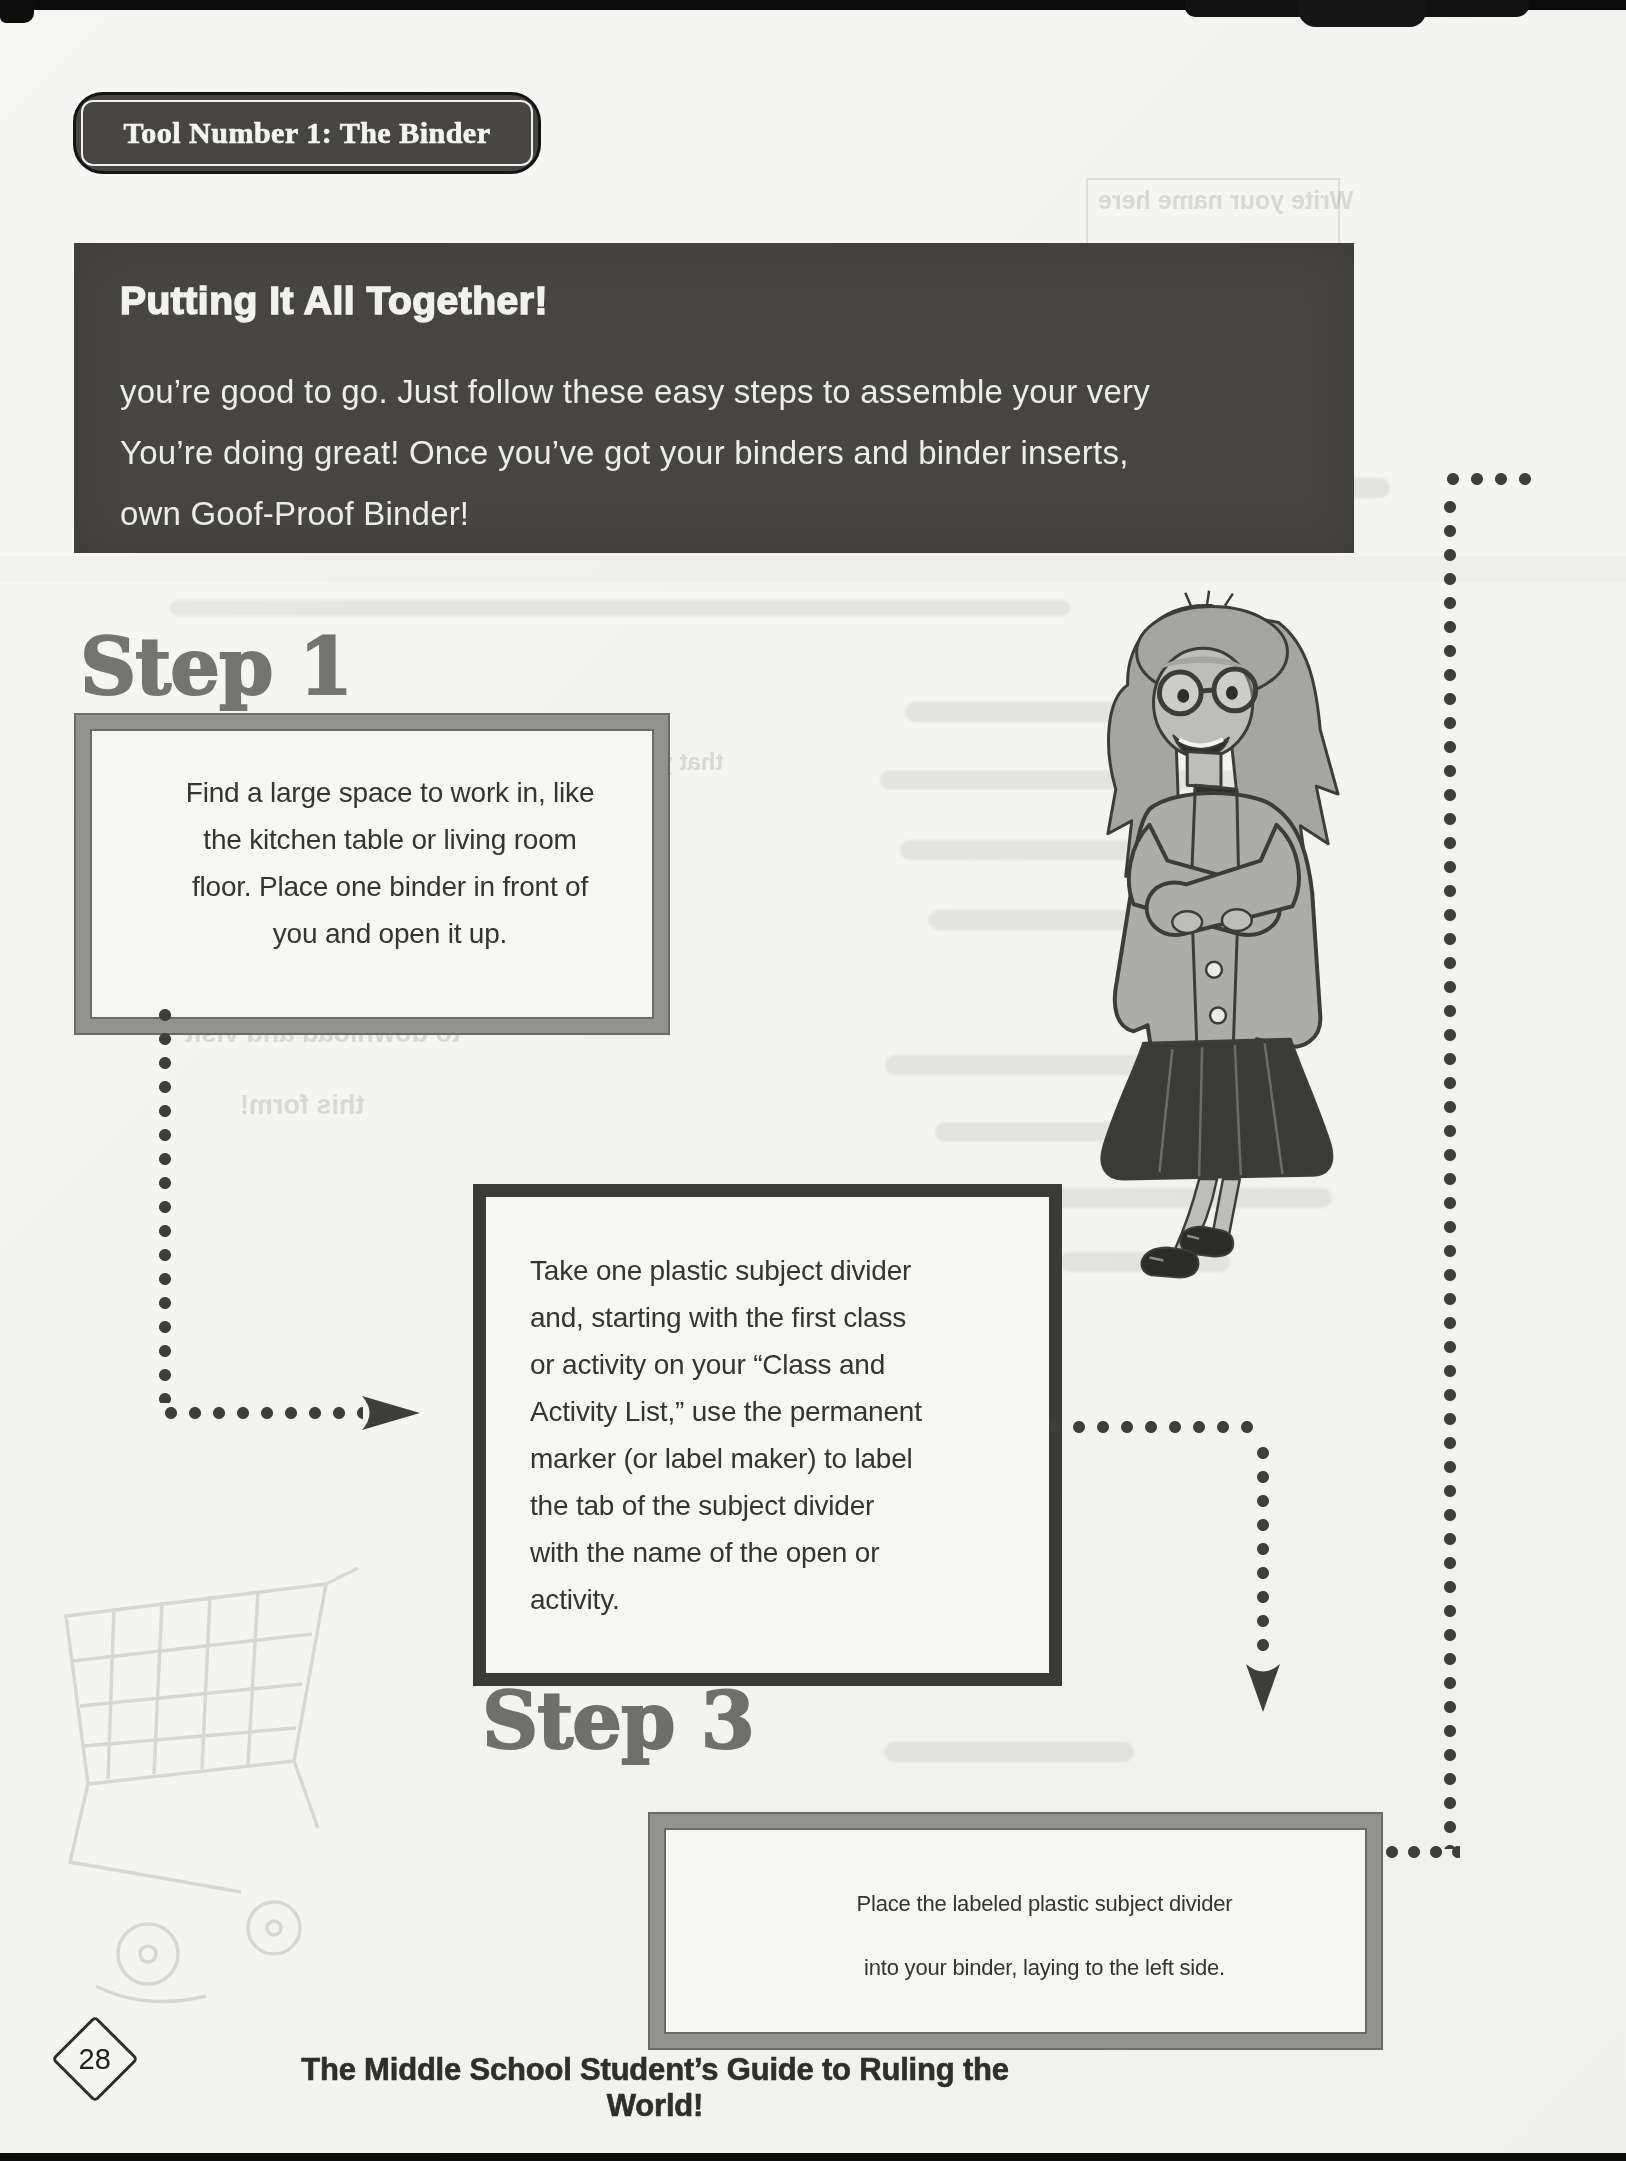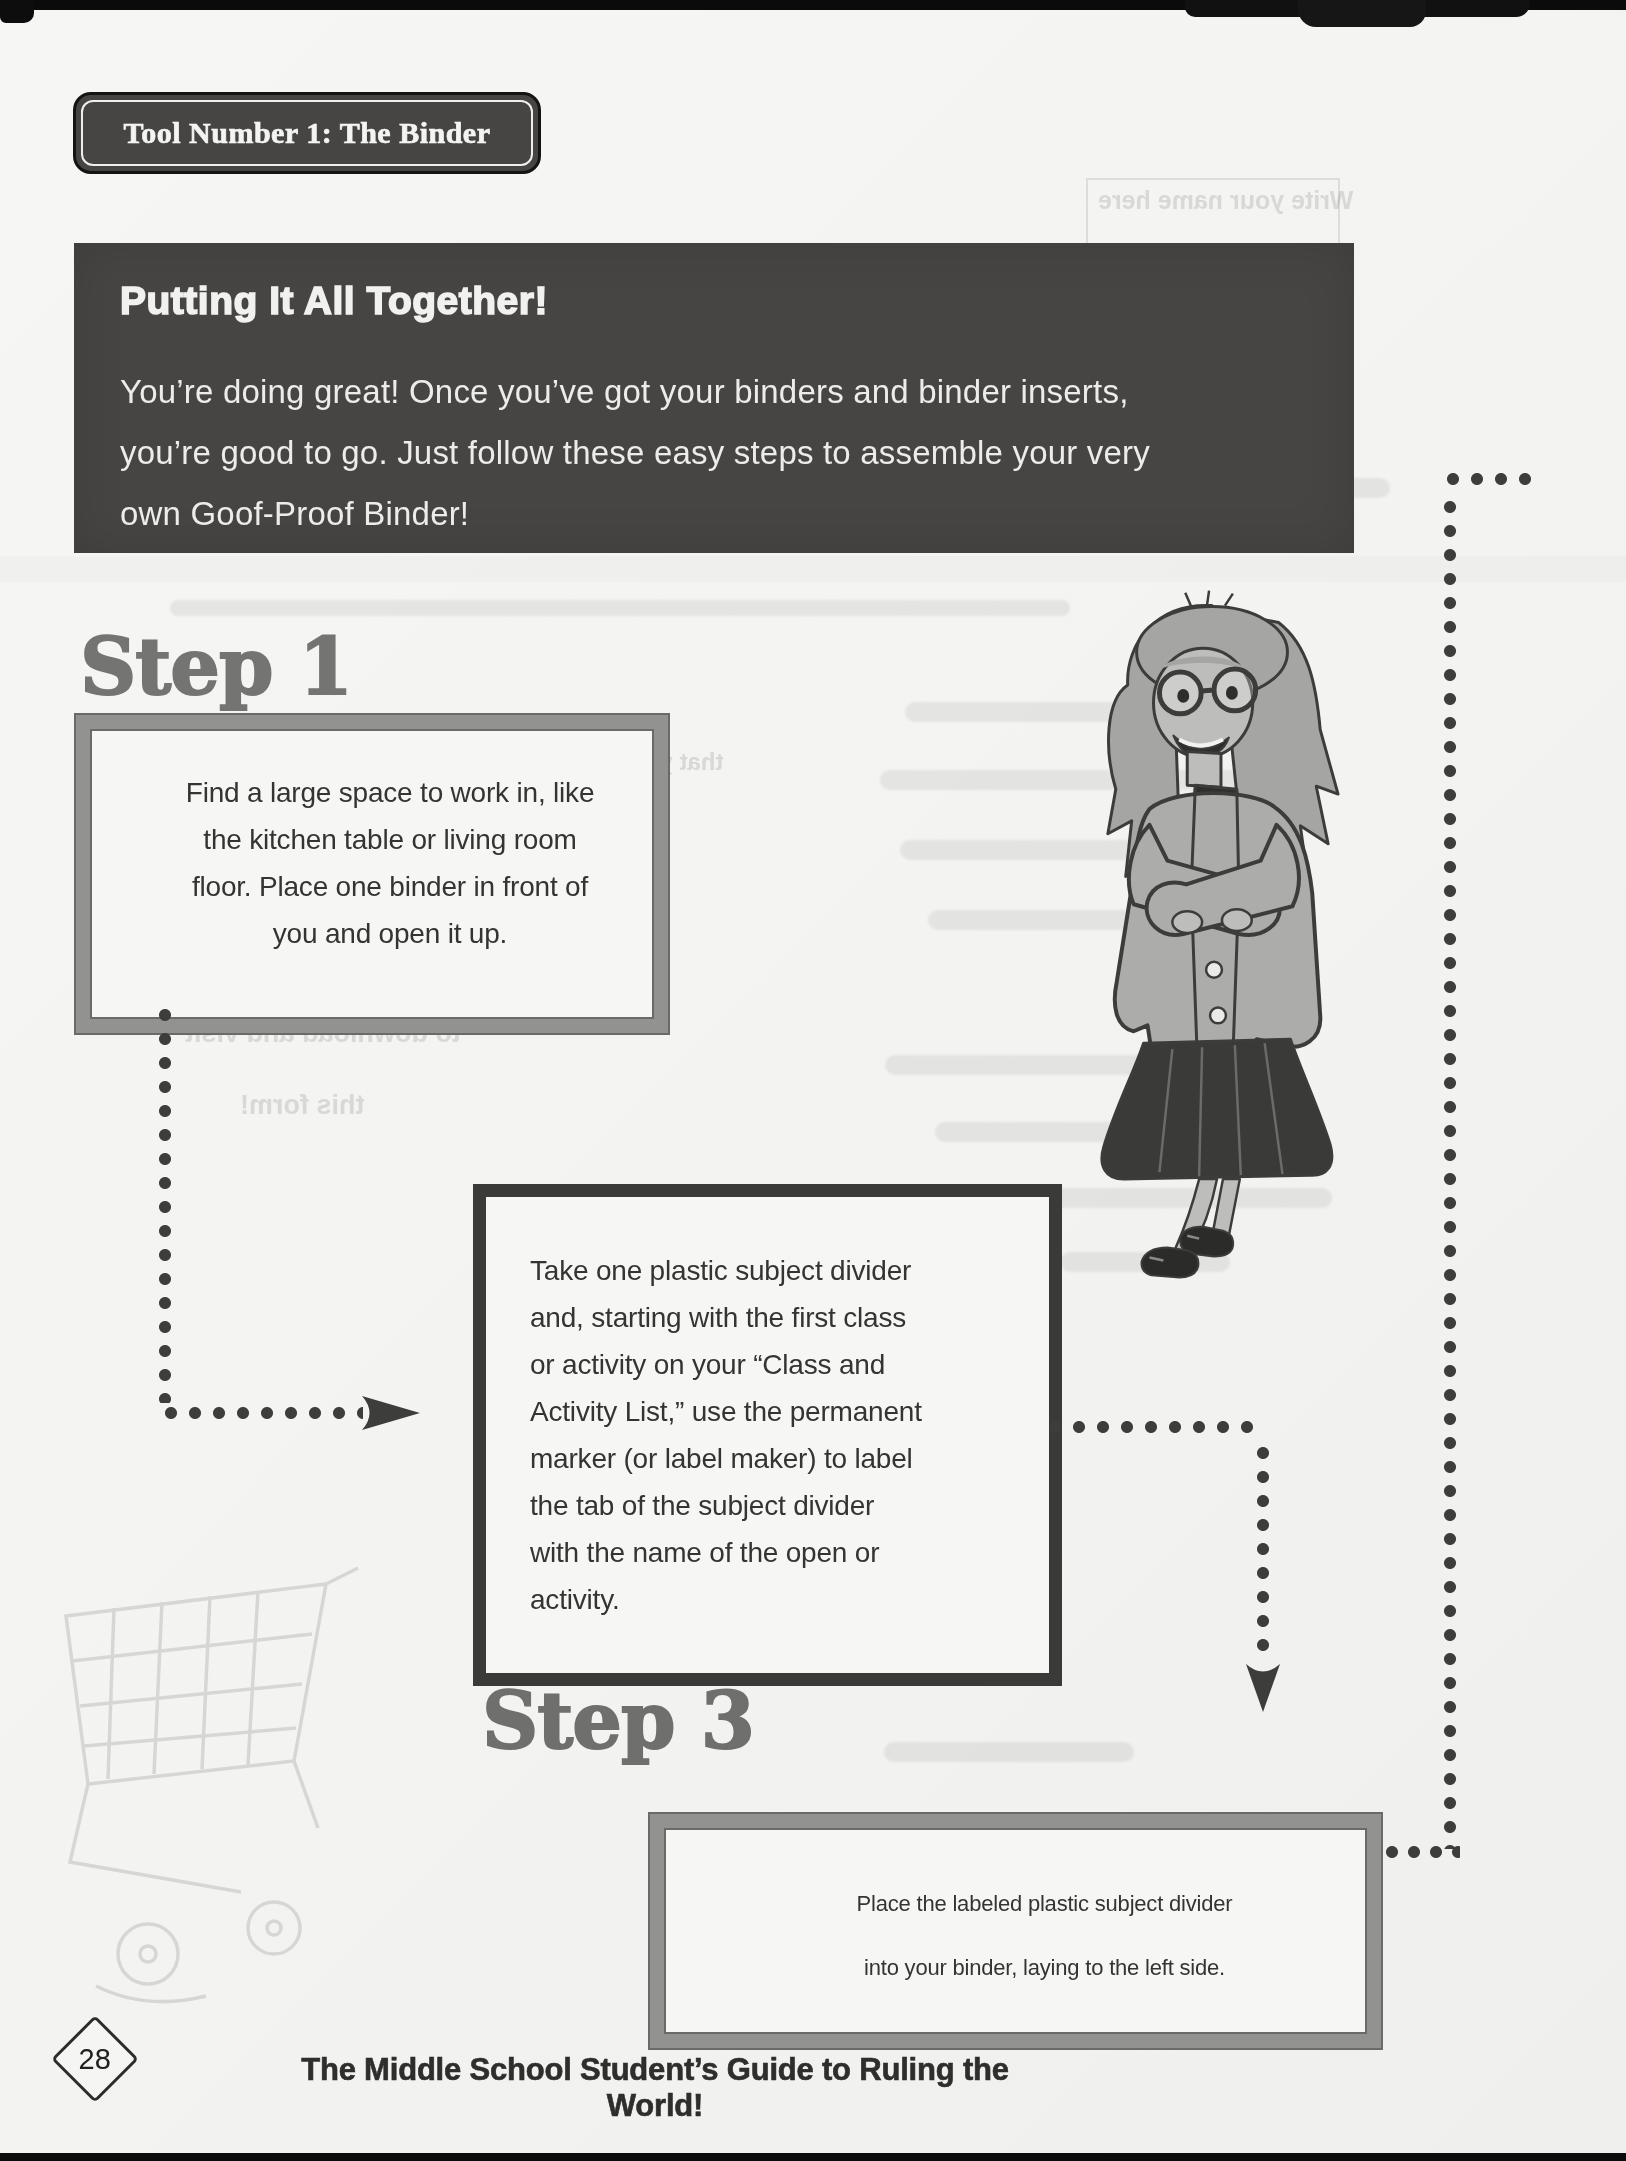--- a/index.html
+++ b/index.html
@@ -10,21 +10,21 @@
   }
   
   .scan-top{position:absolute;left:0;top:0;width:100%;height:10px;background:#0b0b0b;}
   .scan-top-blob{position:absolute;left:1185px;top:0;width:345px;height:17px;background:#111;border-radius:0 0 14px 10px;}
   .scan-top-blob2{position:absolute;left:1298px;top:0;width:128px;height:27px;background:#161616;border-radius:0 0 16px 18px;}
   .scan-top-nub{position:absolute;left:0;top:0;width:34px;height:23px;background:#0d0d0d;border-radius:0 0 10px 6px;}
   .scan-bottom{position:absolute;left:0;top:2153px;width:100%;height:8px;background:#0b0b0b;}
   .scan-band{position:absolute;left:0;top:556px;width:100%;height:26px;background:rgba(0,0,0,0.02);}
   
   .badge{position:absolute;left:73px;top:92px;width:462px;height:76px;background:#474543;
-    border:3px solid #141414;border-radius:18px;display:flex;align-items:center;justify-content:center;}
+    border:3px solid #141414;border-radius:30px;display:flex;align-items:center;justify-content:center;}
   .badge::before{content:"";position:absolute;inset:5px;border:2px solid #efefed;border-radius:12px;}
   .badge-text{position:relative;font-family:"Liberation Serif",serif;font-weight:700;font-size:30px;color:#f4f4f2;
     letter-spacing:.5px;-webkit-text-stroke:.7px #f4f4f2;}
   
   .header-box{position:absolute;left:74px;top:243px;width:1280px;height:310px;background:#474543;
     box-shadow:inset 0 0 50px rgba(0,0,0,0.12);}
   .header-title{position:absolute;left:46px;top:36px;font-size:39px;font-weight:700;color:#f1f1ef;
     letter-spacing:.5px;-webkit-text-stroke:1.6px #f1f1ef;}
   .header-body{position:absolute;left:46px;top:118px;font-size:33px;line-height:61px;color:#ececea;letter-spacing:.2px;}
   
@@ -114,22 +114,22 @@
     </g>
   </svg>
 
   <div class="badge">
     <span class="badge-text">Tool Number 1: The Binder</span>
   </div>
 
   <div class="header-box">
     <div class="header-title">Putting It All Together!</div>
     <div class="header-body">
+      <div>you’re good to go. Just follow these easy steps to assemble your very</div>
       <div>You’re doing great! Once you’ve got your binders and binder inserts,</div>
-      <div>you’re good to go. Just follow these easy steps to assemble your very</div>
       <div>own Goof-Proof Binder!</div>
     </div>
   </div>
 
   <div class="step-heading step1-heading">Step 1</div>
   <div class="step-box gray-border step1-box">
     <div class="box-text">Find a large space to work in, like
 the kitchen table or living room
 floor.  Place one binder in front of
 you and open it up.</div>

